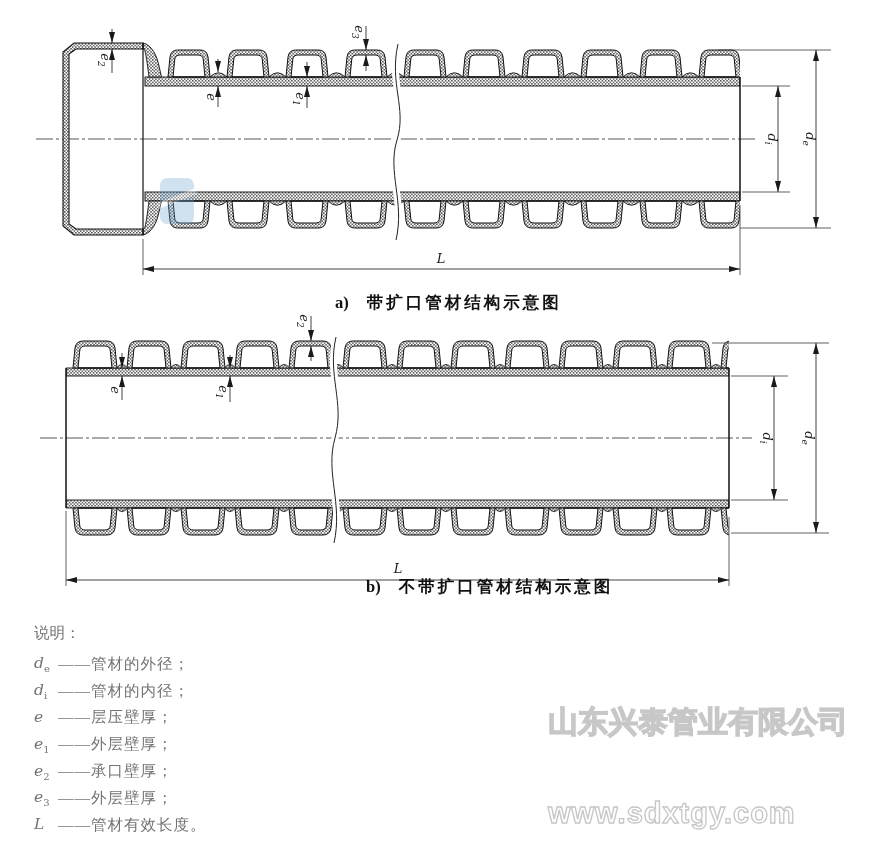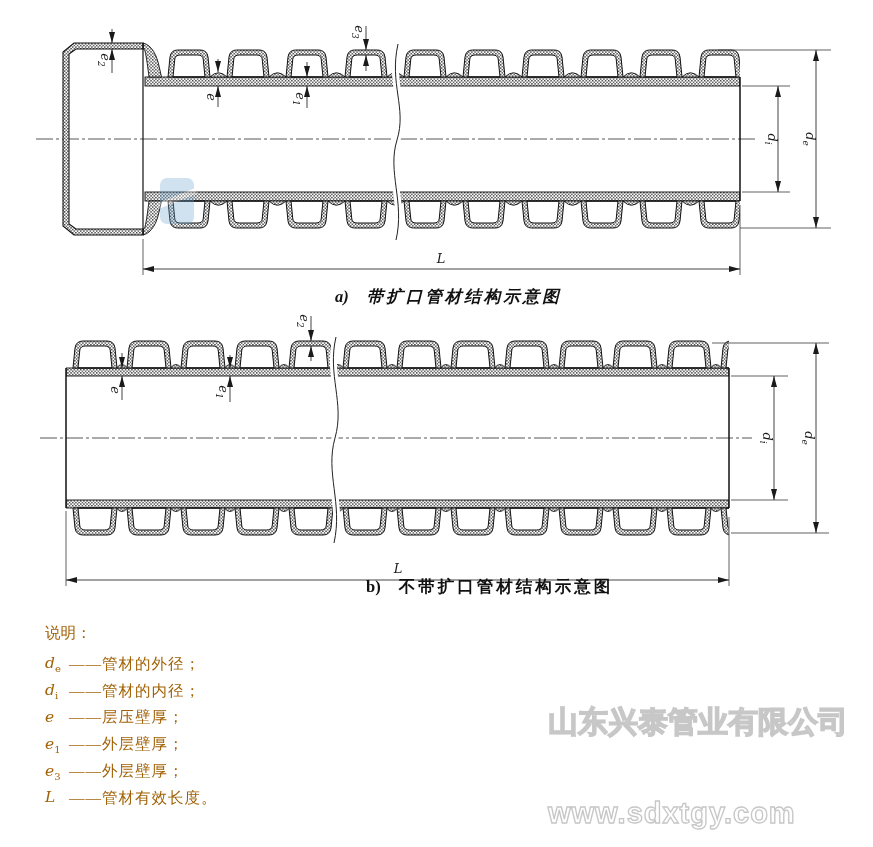--- a/index.html
+++ b/index.html
@@ -5,23 +5,23 @@
   html,body{margin:0;padding:0;background:#fff;}
   #page{position:relative;width:873px;height:847px;background:#ffffff;overflow:hidden;
         font-family:"Liberation Serif",serif;}
   svg{position:absolute;left:0;}
   #svg-a{top:0;}
   #svg-b{top:305px;}
   .cap{position:absolute;font-family:"Liberation Serif",serif;font-weight:bold;
        font-size:16.5px;color:#111;white-space:nowrap;}
   .cap .pre{margin-right:18px;letter-spacing:0;}
   .cap .txt{letter-spacing:3px;}
-  #cap-a{left:335px;top:286px;font-style:italic;}
+  #cap-a{left:335px;top:292px;}
   #cap-b{left:322px;top:576px;margin-left:44px;}
-  #legend{position:absolute;left:45px;top:621px;color:#a16207;}
+  #legend{position:absolute;left:34px;top:621px;color:#737373;}
   #legend .ltitle{font-size:15.5px;line-height:24px;margin-bottom:6px;}
   .lrow{display:flex;align-items:center;height:26.8px;font-size:15.5px;}
   .lsym{display:inline-block;width:24px;font-style:italic;font-family:"DejaVu Serif",serif;}
   .lsym sub{font-size:10px;font-style:normal;}
   .ldesc{letter-spacing:1px;}
   .wm{position:absolute;left:548px;width:324px;
       font-family:"Liberation Sans",sans-serif;font-weight:700;color:#ffffff;
       -webkit-text-stroke:1.3px #c7c7c7;text-shadow:0 0 1px #cfcfcf;white-space:nowrap;}
   #wm1{top:702px;font-size:30px;letter-spacing:0px;}
   #wm2{top:762px;font-size:30px;letter-spacing:1px;}
@@ -287,20 +287,24 @@
     </div>
     <div class="lrow">
       <span class="lsym"><i>e</i><sub></sub></span>
       <span class="ldesc">——层压壁厚；</span>
     </div>
     <div class="lrow">
       <span class="lsym"><i>e</i><sub>1</sub></span>
       <span class="ldesc">——外层壁厚；</span>
     </div>
     <div class="lrow">
+      <span class="lsym"><i>e</i><sub>2</sub></span>
+      <span class="ldesc">——承口壁厚；</span>
+    </div>
+    <div class="lrow">
       <span class="lsym"><i>e</i><sub>3</sub></span>
       <span class="ldesc">——外层壁厚；</span>
     </div>
     <div class="lrow">
       <span class="lsym"><i>L</i><sub></sub></span>
       <span class="ldesc">——管材有效长度。</span>
     </div>
   </div>
 
   <div id="wm1" class="wm">山东兴泰管业有限公司</div>

